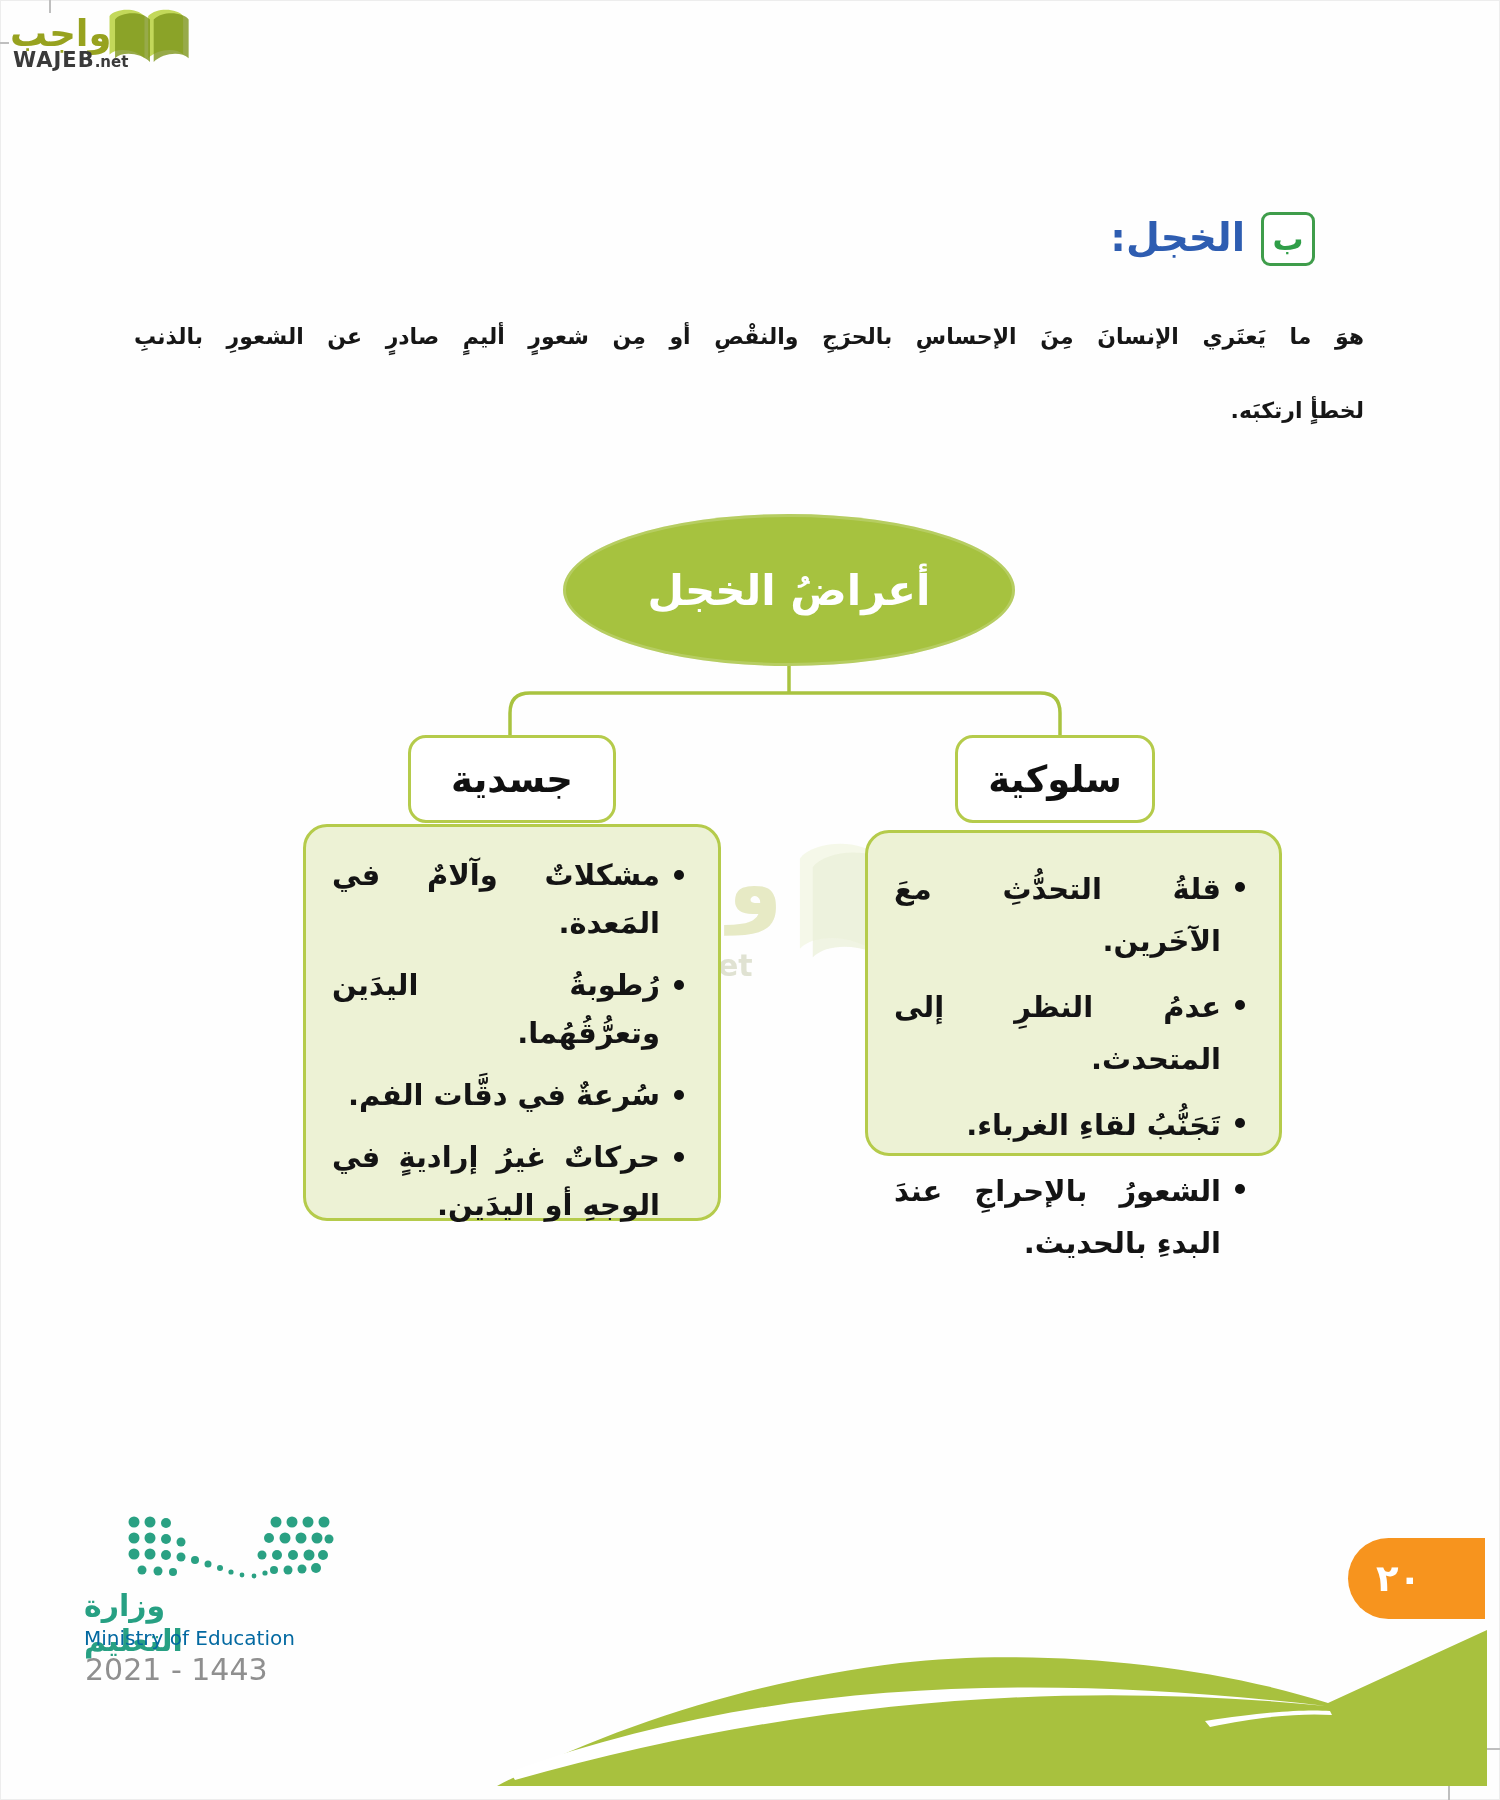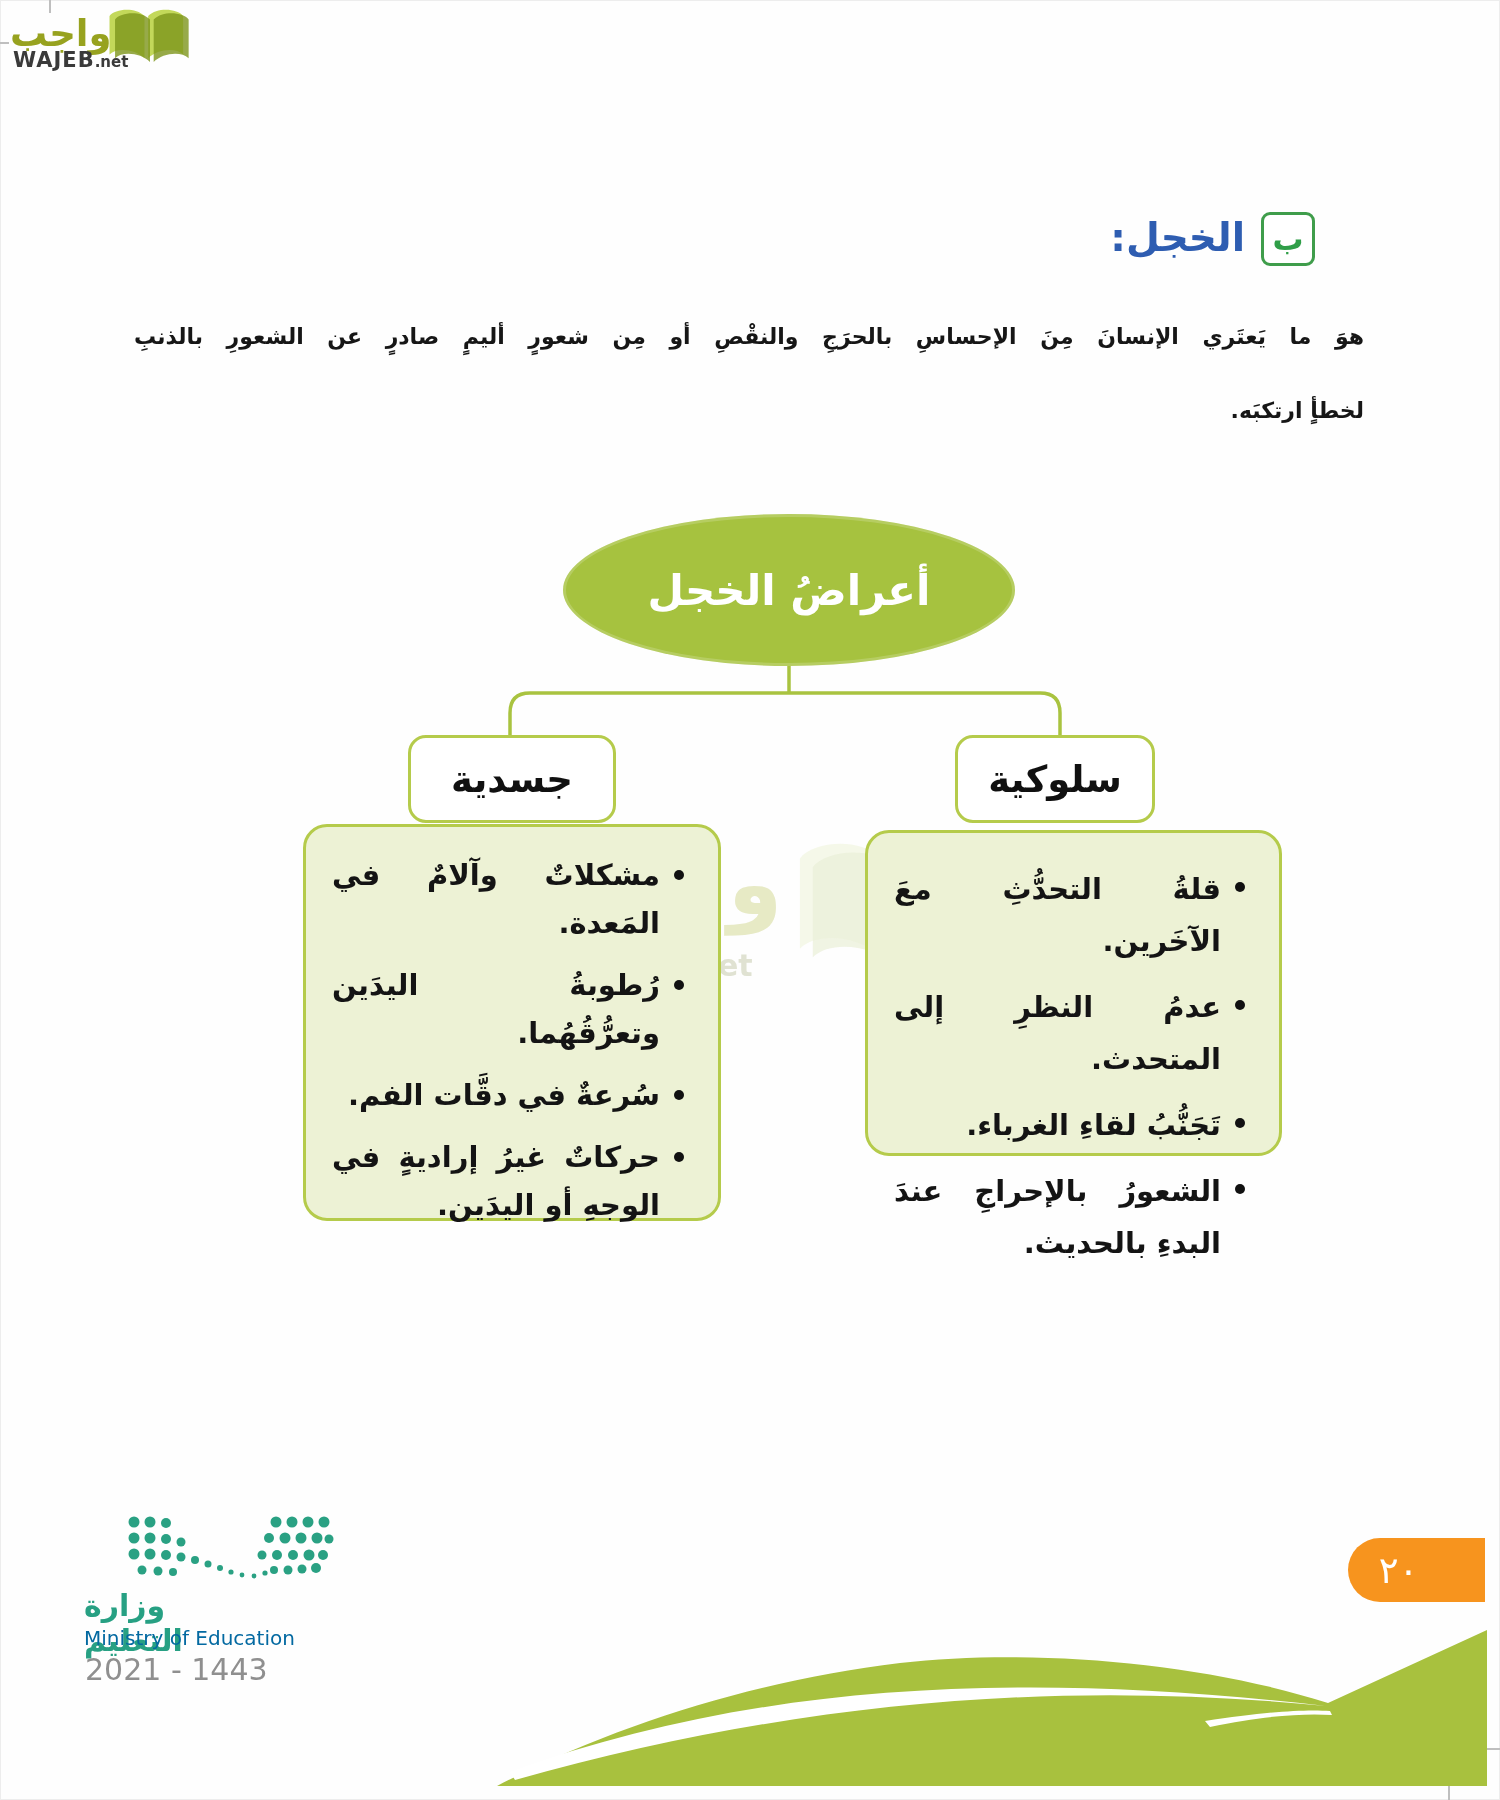--- a/index.html
+++ b/index.html
@@ -72,24 +72,24 @@
   
   .moe { position:absolute; left:80px; top:1512px; width:270px; height:175px; }
   .moe-dots { position:absolute; left:46px; top:2px; }
   .moe-ar { position:absolute; left:4px; top:76px; width:168px; text-align:left;
             color:#27a083; font-size:30px; font-weight:bold; direction:rtl; }
   .moe-en { position:absolute; left:4px; top:114px; color:#0369a1; font-size:20px; }
   .moe-years { position:absolute; left:5px; top:140px; color:#8f8f8f; font-size:30px; }
 
   
   .page-badge {
-    position:absolute; left:1348px; top:1538px; width:137px; height:64px;
+    position:absolute; left:1348px; top:1538px; width:137px; height:81px;
     background:#f7941e; border-radius:46px 0 0 46px;
     color:#fff; display:flex; align-items:center; justify-content:center;
-    font-size:37px; font-weight:normal; padding-right:36px;
+    font-size:37px; font-weight:bold; padding-right:36px;
   }
 </style>
 </head>
 <body>
 
 <div class="page">
 
   <div class="mark" style="left:49px; top:0; width:2px; height:13px;"></div>
   <div class="mark" style="left:0; top:42px; width:9px; height:2px;"></div>
   <div class="mark" style="left:1462px; top:1748px; width:38px; height:2px;"></div>

